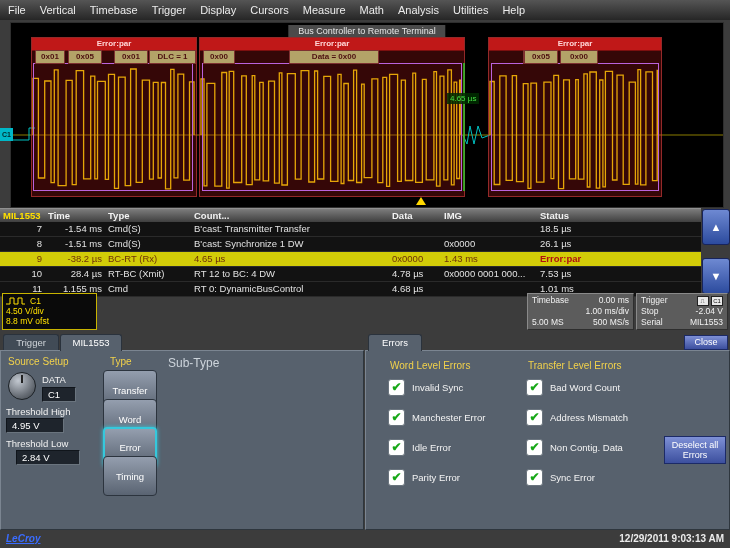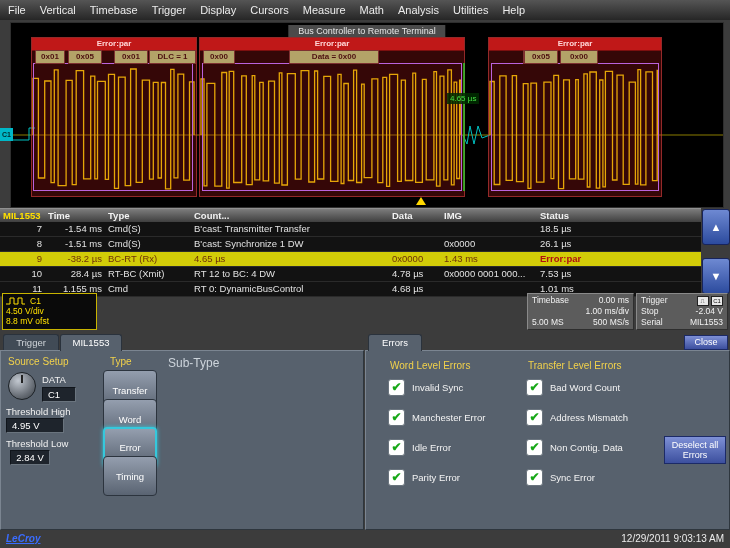--- a/index.html
+++ b/index.html
@@ -81,21 +81,21 @@
   .cb{width:15px;height:15px;background:#fff;border:1px solid #6a747e;border-radius:3px;
     display:flex;align-items:center;justify-content:center;}
   .cb .check{color:#17a817;font-size:12px;font-weight:bold;line-height:12px;}
   .cb-label{color:#f4f4f4;font-size:9.5px;white-space:nowrap;}
   .blue-btn{position:absolute;border-radius:0;border:1px solid #1c2a66;
     background:linear-gradient(#7e90d6,#3c4f9e);color:#fff;font-size:9px;line-height:1.15;
     display:flex;align-items:center;justify-content:center;text-align:center;cursor:pointer;box-sizing:border-box;}
   
   .logo{position:absolute;left:6px;top:533px;color:#3a6cff;font-size:10px;font-weight:bold;
     font-style:italic;text-decoration:underline;}
-  .datetime{position:absolute;right:6px;top:533px;color:#ececec;font-size:10px;}
+  .datetime{position:absolute;right:6px;top:533px;color:#ececec;font-size:10px;font-weight:bold;}
 </style>
 </head>
 <body>
 
 <div class="screen">
 
   <div class="menubar">
     <span class="menu-item">File</span>
     <span class="menu-item">Vertical</span>
     <span class="menu-item">Timebase</span>
@@ -265,21 +265,21 @@
 
   <div class="dialog-panel" style="left:365px;width:365px;"></div>
 
   <div class="yellow-hd" style="left:8px;top:356px;">Source Setup</div>
   <div class="knob" style="left:8px;top:372px;"></div>
   <div class="white-lbl" style="left:42px;top:374px;">DATA</div>
   <div class="value-box" style="left:42px;top:387px;width:34px;">C1</div>
   <div class="white-lbl" style="left:6px;top:406px;">Threshold High</div>
   <div class="value-box" style="left:6px;top:418px;width:58px;">4.95 V</div>
   <div class="white-lbl" style="left:6px;top:438px;">Threshold Low</div>
-  <div class="value-box" style="left:10px;top:450px;width:40px;text-align:center;">2.84 V</div>
+  <div class="value-box" style="left:16px;top:450px;width:64px;">2.84 V</div>
 
   <div class="yellow-hd" style="left:110px;top:356px;">Type</div>
   <div class="dlg-btn" style="left:103px;top:370px;">Transfer</div>
   <div class="dlg-btn" style="left:103px;top:399px;">Word</div>
   <div class="dlg-btn selected" style="left:103px;top:427px;">Error</div>
   <div class="dlg-btn" style="left:103px;top:456px;">Timing</div>
 
   <div class="gray-hd" style="left:168px;top:356px;">Sub-Type</div>
 
   <div class="yellow-hd" style="left:390px;top:360px;">Word Level Errors</div>

